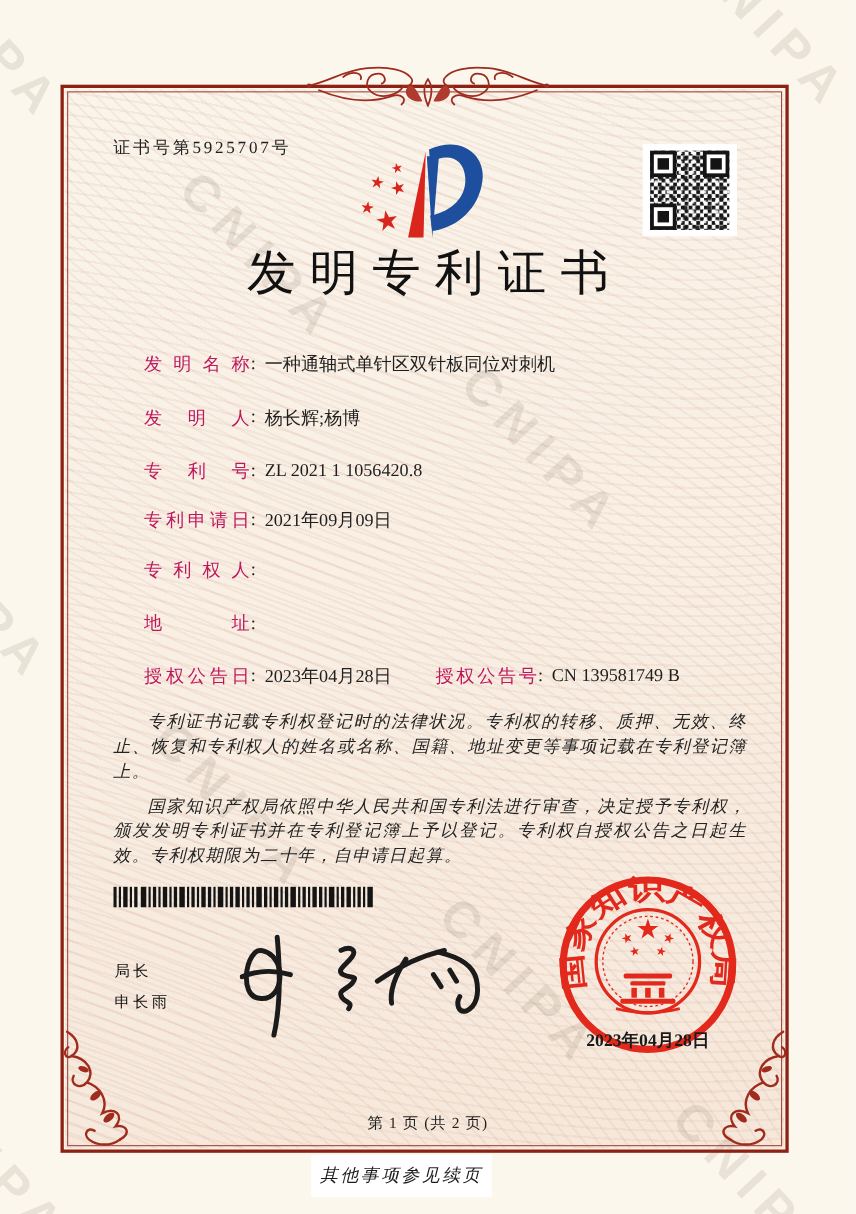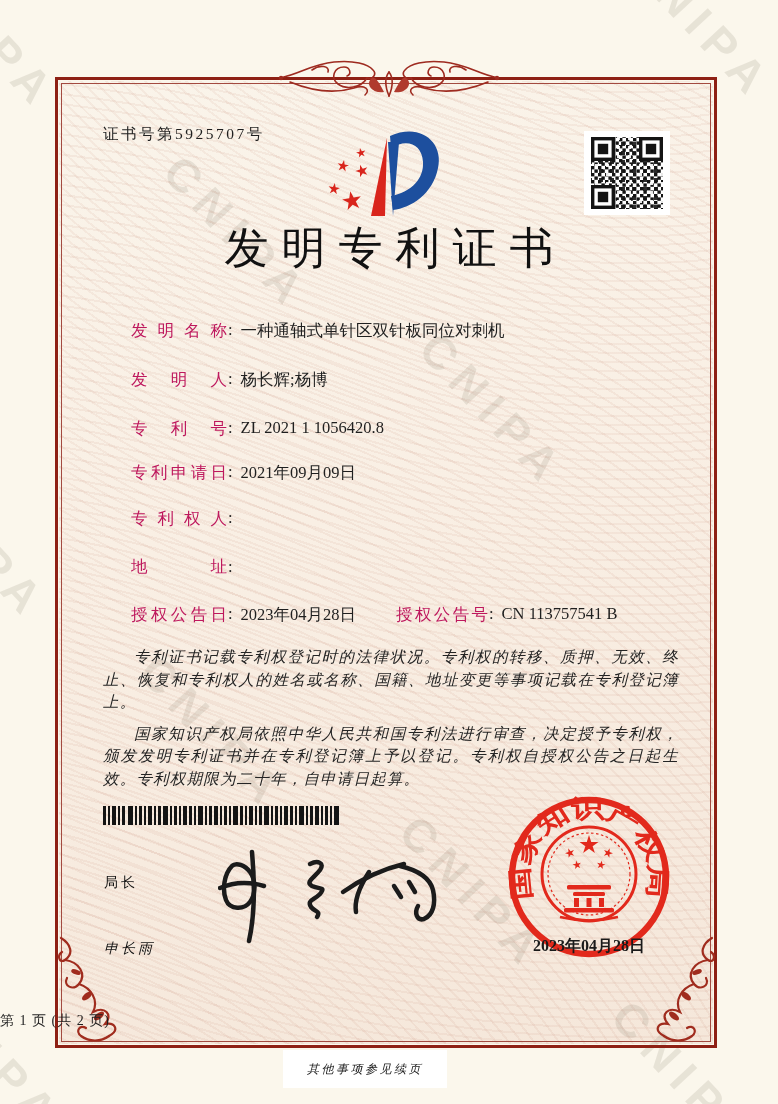--- a/index.html
+++ b/index.html
@@ -45,25 +45,25 @@
     flex:none; color:#be185d;margin-left:28px;
   }
   .colon{flex:none; margin:0 8px 0 1px;}
   .f-value{white-space:nowrap;}
   .vals div{line-height:23px;}
   .paras{left:103px; width:576px; font-size:15.5px; line-height:22.5px;
     letter-spacing:1.2px; font-style:italic; color:#242424; text-align:justify;}
   .paras p{margin:0 0 9px 0; text-indent:2em;}
   .director{left:104px; font-family:"Liberation Sans","DejaVu Sans",sans-serif;
     font-size:14px; letter-spacing:3px; color:#111;}
-  .page-info{left:0; top:1012px; width:778px; font-size:14px; letter-spacing:1px; color:#1f1f1f;}
+  .page-info{left:0; top:1012px; width:778px; text-align:center; font-size:14px; letter-spacing:1px; color:#1f1f1f;}
   .cont-note{
     left:283px; top:1050px; width:164px; height:38px; background:#ffffff; z-index:4;
     display:flex; align-items:center; justify-content:center;
-    font-size:12px; font-style:italic; letter-spacing:2.5px; color:#1c1c1c;
+    font-size:16px; font-style:italic; letter-spacing:2.5px; color:#1c1c1c;
   }
   svg{display:block;}
 </style>
 </head>
 <body>
 
 <div class="page">
 
   <div class="inner-bg"></div>
 
@@ -184,21 +184,21 @@
       <span class="colon">:</span>
   </div>
   <div class="abs row" style="top:604px;">
     <span class="f-label">授权公告日</span>
       <span class="colon">:</span>
     <span class="f-value">2023年04月28日</span>
   </div>
   <div class="abs row" style="left:368px;top:604px;">
     <span class="f-label" style="width:92px;">授权公告号</span>
       <span class="colon">:</span>
-    <span class="f-value">CN 113757541 B</span>
+    <span class="f-value">CN 139581749 B</span>
   </div>
 
   <div class="abs paras" style="top:646px;">
     <p>专利证书记载专利权登记时的法律状况。专利权的转移、质押、无效、终止、恢复和专利权人的姓名或名称、国籍、地址变更等事项记载在专利登记簿上。</p>
     <p>国家知识产权局依照中华人民共和国专利法进行审查，决定授予专利权，颁发发明专利证书并在专利登记簿上予以登记。专利权自授权公告之日起生效。专利权期限为二十年，自申请日起算。</p>
   </div>
 
   <svg class="abs" style="left:103px;top:806px;" width="236" height="19" viewBox="0 0 236 19" fill="#141414">
     <rect x="0" width="3" height="19"></rect>
       <rect x="5" width="2" height="19"></rect>
@@ -243,21 +243,21 @@
       <rect x="203" width="2" height="19"></rect>
       <rect x="207" width="3" height="19"></rect>
       <rect x="212" width="4" height="19"></rect>
       <rect x="218" width="2" height="19"></rect>
       <rect x="222" width="3" height="19"></rect>
       <rect x="227" width="2" height="19"></rect>
       <rect x="231" width="5" height="19"></rect>
   </svg>
 
   <div class="abs director" style="top:874px;">局长</div>
-  <div class="abs director" style="top:940px;font-style:italic;">申长雨</div>
+  <div class="abs director" style="top:902px;">申长雨</div>
 
   <svg class="abs" style="left:218px;top:838px;" width="230" height="110" viewBox="0 0 230 110" fill="none" stroke="#1b1b1b" stroke-width="4.5" stroke-linecap="round">
     <path d="M 14,28 C 6,36 4,52 8,62 C 12,72 26,72 32,64 C 38,56 38,42 32,34 C 27,27 18,24 14,28"></path>
     <path d="M 2,50 C 16,44 32,44 46,48"></path>
     <path d="M 34,14 C 36,36 38,72 31,103"></path>
     <path d="M 92,26 C 100,22 107,25 102,32 C 96,40 87,44 94,48 C 102,52 108,48 102,56 C 95,63 89,62 93,69 C 97,74 103,73 99,79"></path>
     <path d="M 125,54 C 145,40 165,31 186,26"></path>
     <path d="M 151,34 C 142,48 136,62 138,74"></path>
     <path d="M 182,28 C 199,32 212,40 215,52 C 218,66 215,77 206,81 C 199,83 196,75 200,68"></path>
     <path d="M 176,48 l 7,11"></path>

